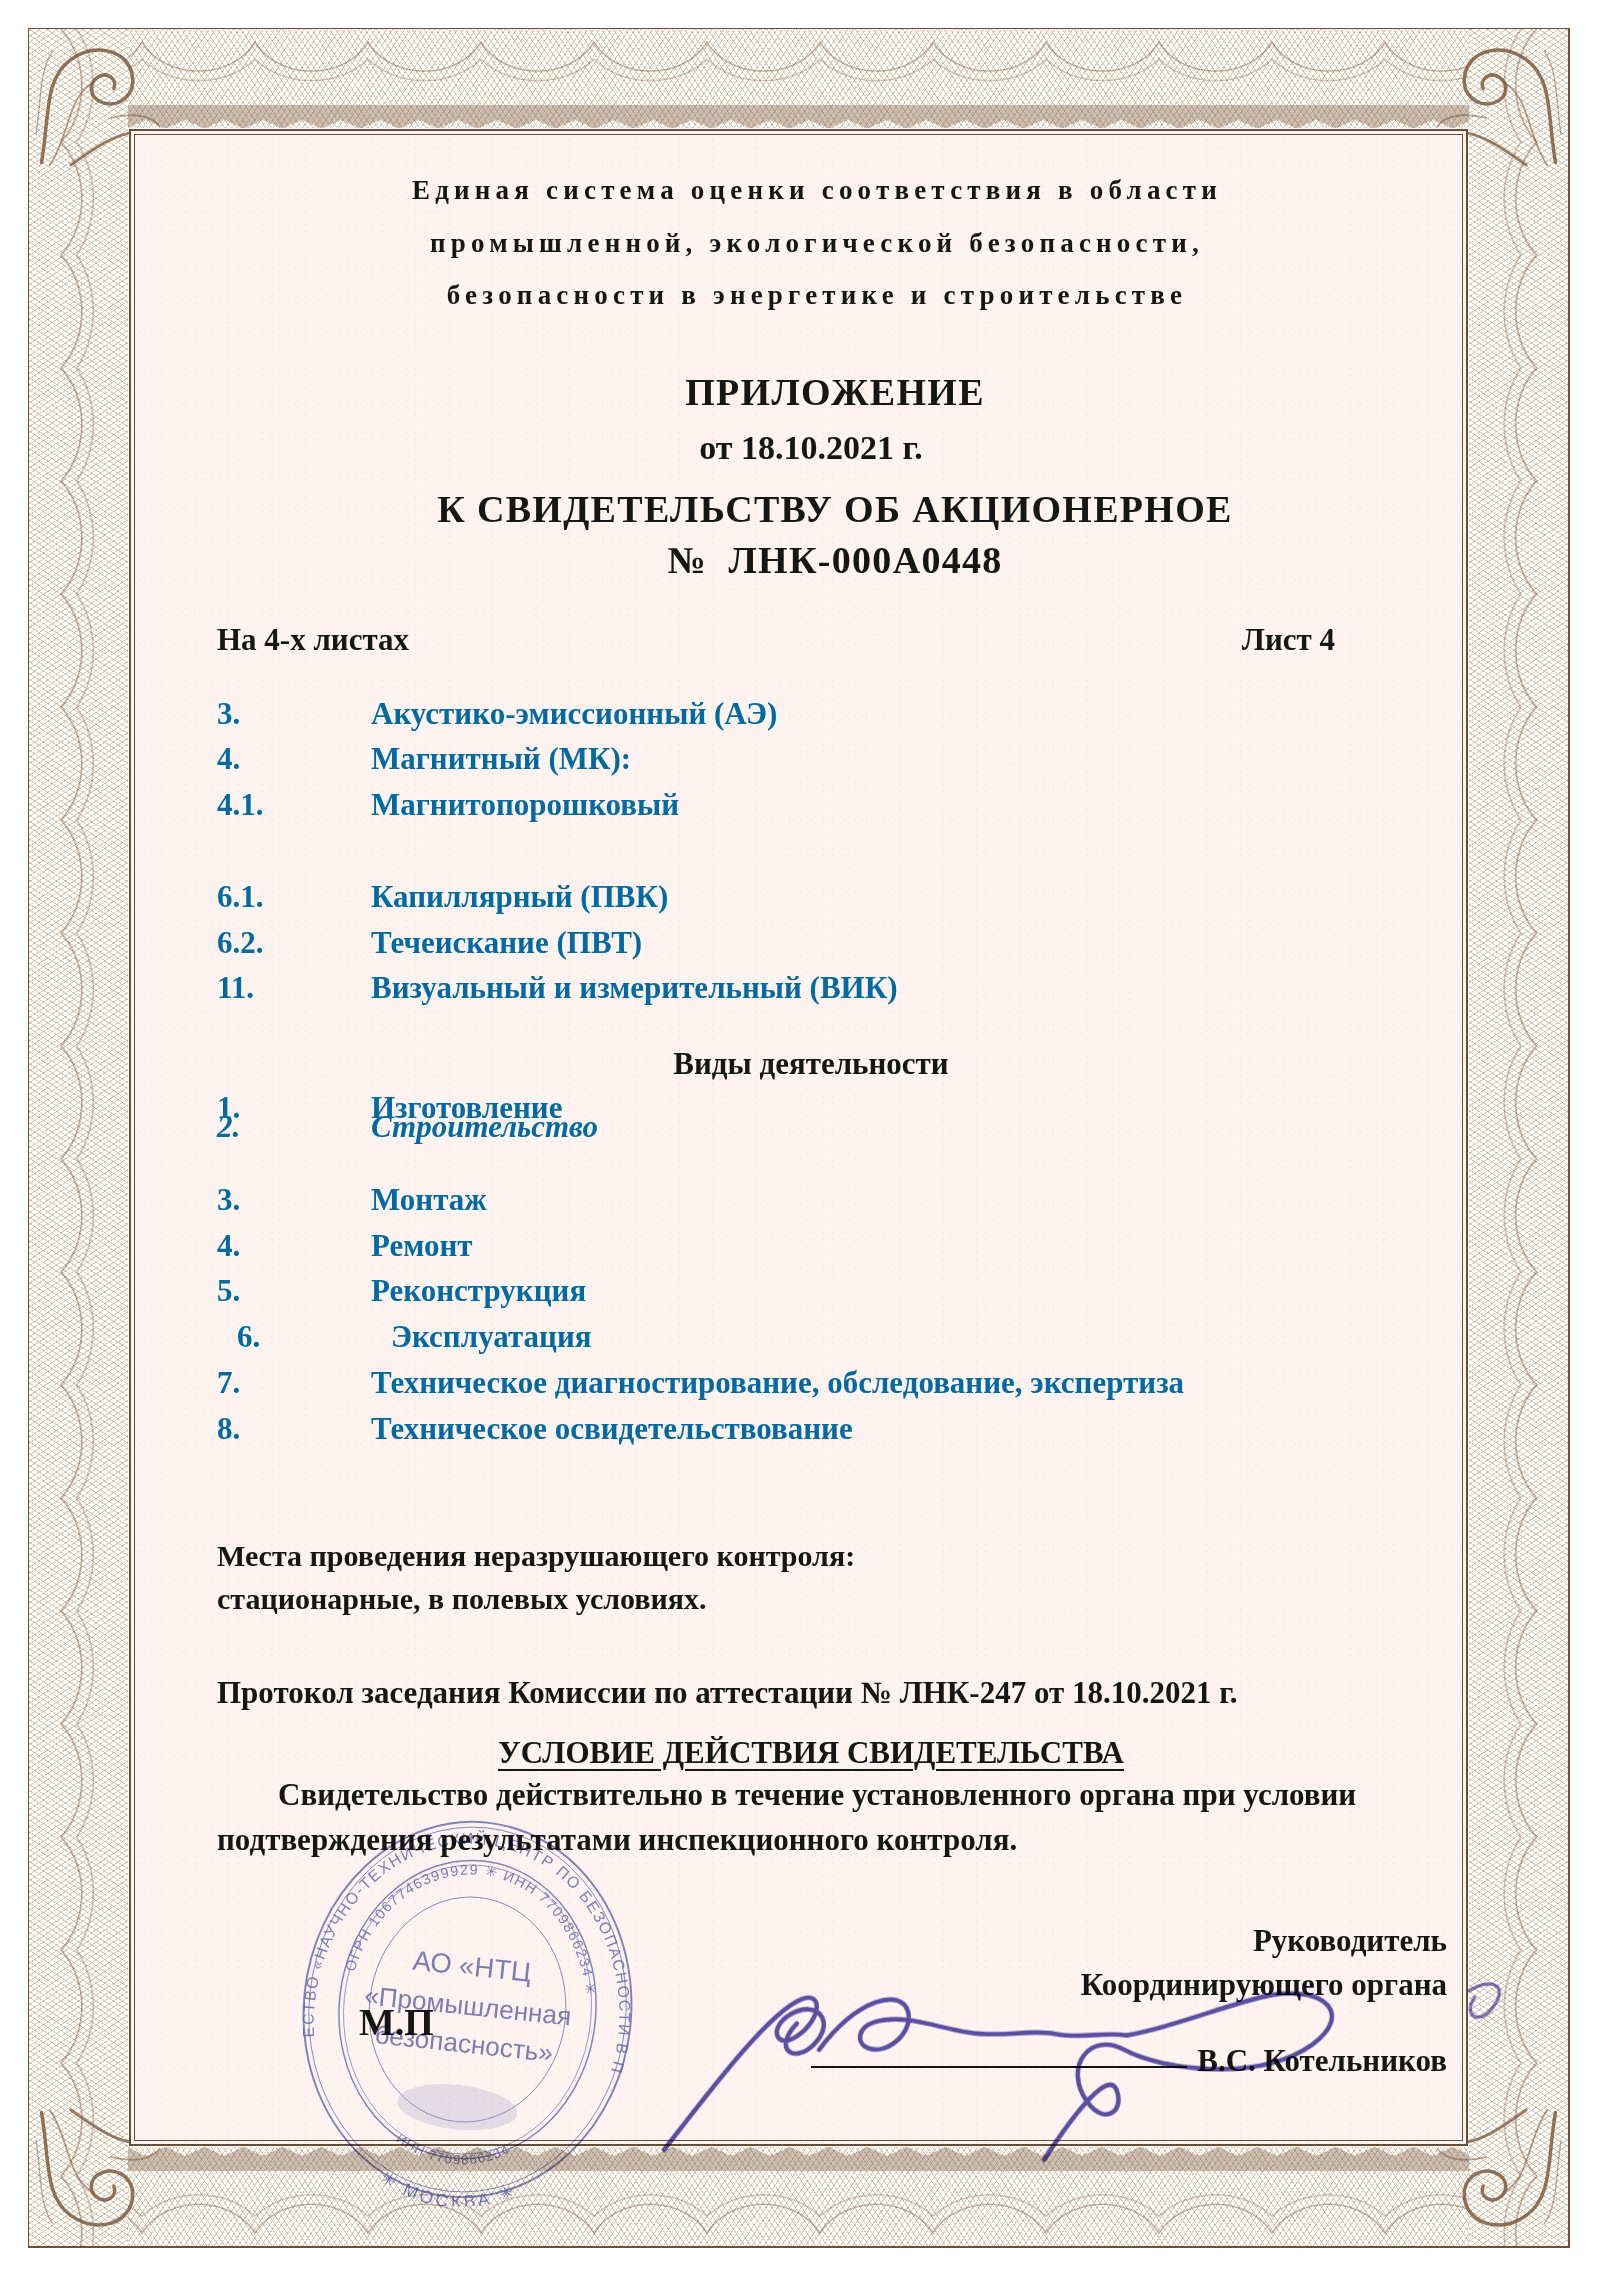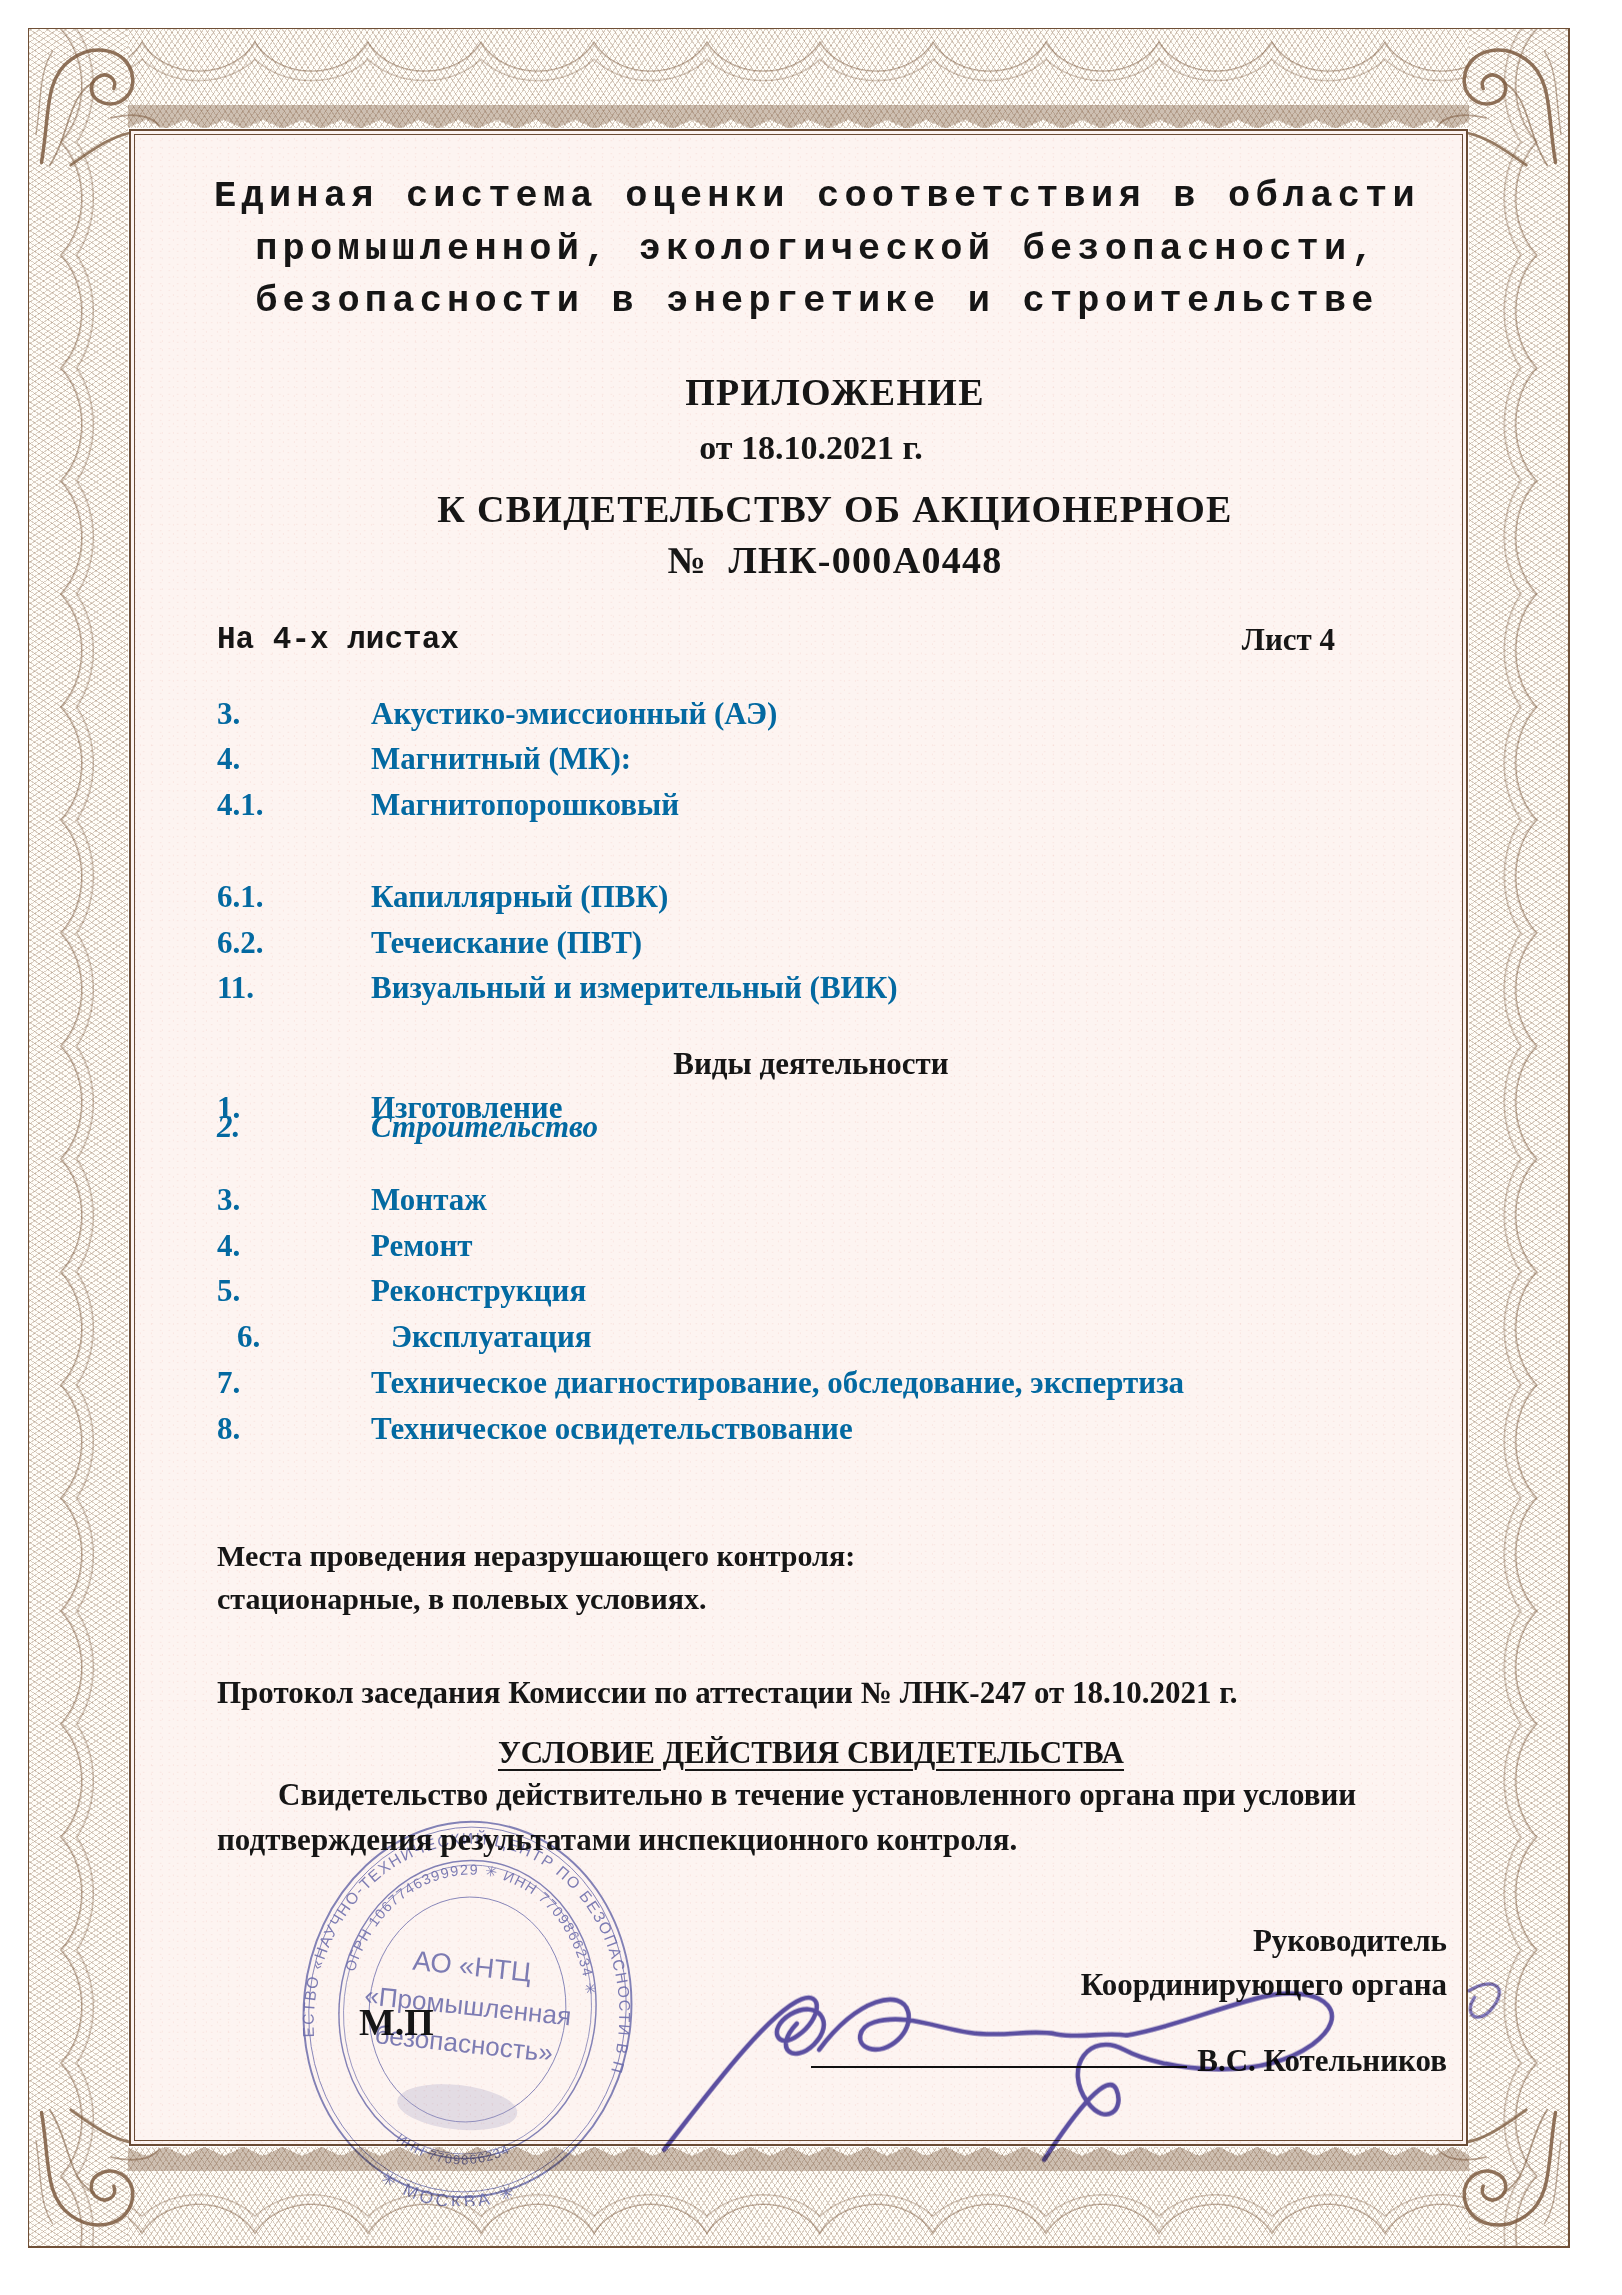--- a/index.html
+++ b/index.html
@@ -55,21 +55,21 @@
     background-color:#fdf4f1;
     background-image:
       radial-gradient(rgba(236,183,172,.33) 0.7px, transparent 1px),
       radial-gradient(rgba(236,183,172,.22) 0.7px, transparent 1px);
     background-size:8.5px 6.5px,11px 9.2px;
     background-position:0 0,3.9px 3.3px;
     border:2px solid #6b4c35;box-sizing:border-box;}
   .paper::after{content:"";position:absolute;inset:3.3px;border:1.3px solid #6b4c35;}
   
   .t{position:absolute;font-weight:700;color:#161616;white-space:nowrap;}
-  .mono{font-family:Liberation Mono, monospace;font-size:37px;letter-spacing:5.2px;margin-left:12px;}
+  .mono{font-family:Liberation Serif, serif;font-size:27px;letter-spacing:5.2px;margin-left:12px;}
   .ctr{left:0;right:0;text-align:center;}
   .serif58{font-size:38px;letter-spacing:1.3px;padding-left:48px;}
   .serif52{font-size:34px;}
   .serif48{font-size:31px;}
   .serif46{font-size:30px;}
   .row{position:absolute;left:217px;font-weight:700;font-size:31px;color:#0369a1;white-space:nowrap;}
   .row .num{display:inline-block;min-width:154px;}
   .underlined{text-decoration:underline;text-decoration-thickness:2px;text-underline-offset:5.9px;}
   .right-align{right:175px;text-align:right;left:auto;}
   .sig-underline{position:absolute;left:811px;top:2066px;width:376px;height:2px;background:#101010;}
@@ -130,21 +130,21 @@
 
   <div class="t mono ctr" style="top:175px;">Единая система оценки соответствия в области</div>
   <div class="t mono ctr" style="top:228px;">промышленной, экологической безопасности,</div>
   <div class="t mono ctr" style="top:280px;">безопасности в энергетике и строительстве</div>
 
   <div class="t serif58 ctr" style="top:370px;">ПРИЛОЖЕНИЕ</div>
   <div class="t serif52 ctr" style="top:429px;">от 18.10.2021 г.</div>
   <div class="t serif58 ctr" style="top:487px;">К СВИДЕТЕЛЬСТВУ ОБ АКЦИОНЕРНОЕ</div>
   <div class="t serif58 ctr" style="top:538px;">№ &nbsp;ЛНК-000А0448</div>
 
-  <div class="t serif48" style="left:217px;top:622px;font-family:Liberation Mono, monospace;">На 4-х листах</div>
+  <div class="t serif48" style="left:217px;top:622px;">На 4-х листах</div>
   <div class="t serif48" style="right:287px;top:622px;">Лист 4</div>
 
   <div class="row" style="top:696px;"><span class="num">3.</span><span>Акустико-эмиссионный (АЭ)</span></div>
   <div class="row" style="top:741px;"><span class="num">4.</span><span>Магнитный (МК):</span></div>
   <div class="row" style="top:787px;"><span class="num">4.1.</span><span>Магнитопорошковый</span></div>
   <div class="row" style="top:879px;"><span class="num">6.1.</span><span>Капиллярный (ПВК)</span></div>
   <div class="row" style="top:925px;"><span class="num">6.2.</span><span>Течеискание (ПВТ)</span></div>
   <div class="row" style="top:970px;"><span class="num">11.</span><span>Визуальный и измерительный (ВИК)</span></div>
 
   <div class="t serif48 ctr" style="top:1046px;">Виды деятельности</div>

